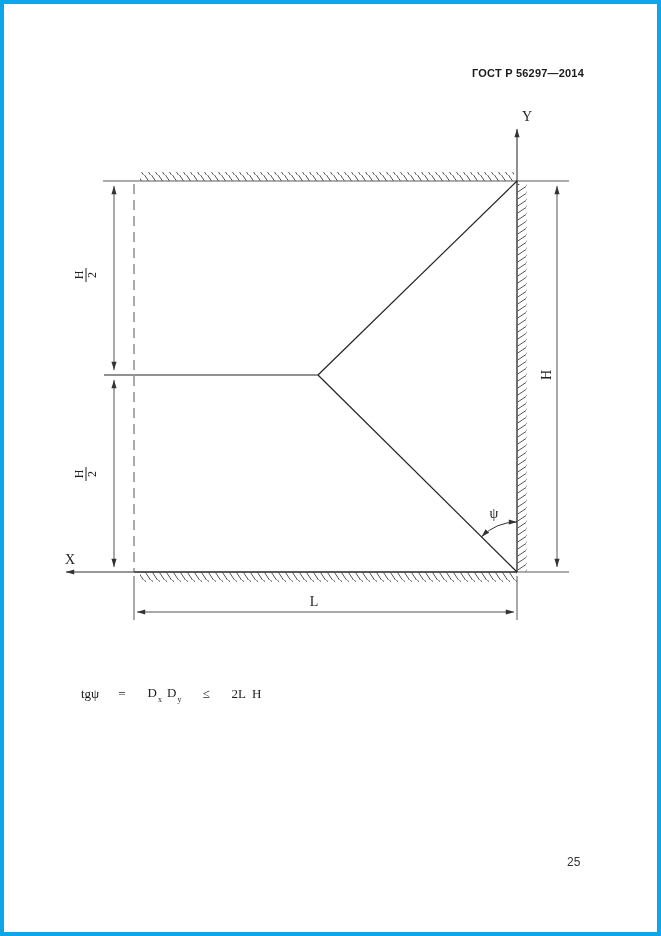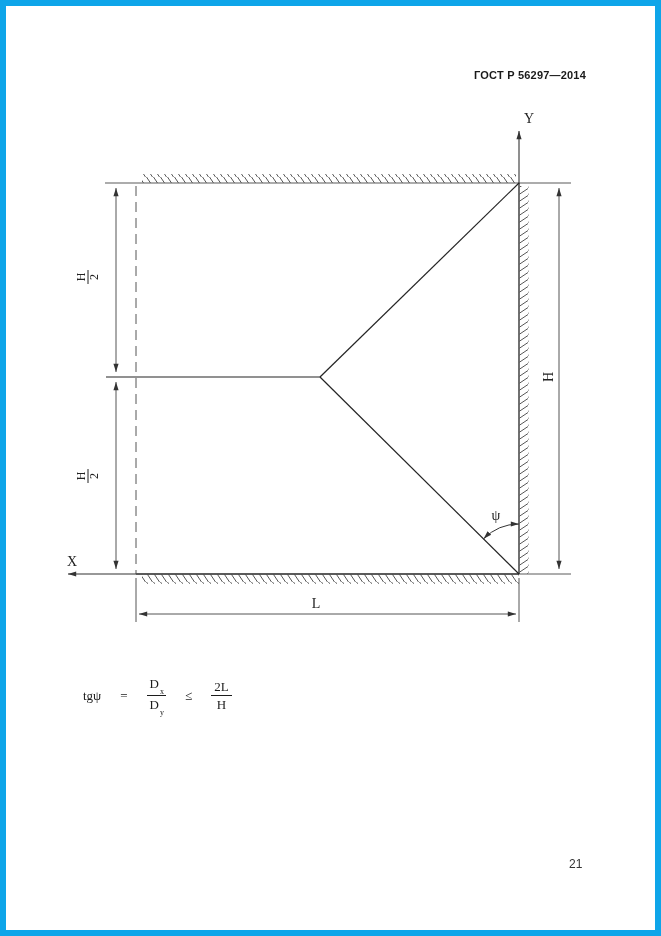--- a/index.html
+++ b/index.html
@@ -1,38 +1,38 @@
 <!DOCTYPE html>
 <html><head>
 <meta charset="utf-8">
 <style>
   html,body{margin:0;padding:0;background:#e8e8e8;}
   .page{
     position:relative;width:661px;height:936px;background:#ffffff;
-    border:6px solid #0ea5e9;box-sizing:border-box;overflow:hidden;
+    border:4px solid #0ea5e9;box-sizing:border-box;overflow:hidden;
     font-family:"Liberation Sans",sans-serif;color:#1e1e1e;padding-left:48px;
   }
   .header{
     position:absolute;top:63px;left:0;width:580px;text-align:right;
     font-size:11px;font-weight:bold;letter-spacing:.2px;color:#1a1a1a;
   }
   .diagram-svg{position:absolute;left:0;top:0;width:661px;height:936px;}
   .lbl-serif{font-family:"Liberation Serif",serif;font-size:14px;fill:#222;}
   .lbl-frac{font-family:"Liberation Serif",serif;font-size:12px;fill:#222;}
   .lbl-psi{font-family:"Liberation Serif",serif;font-size:14px;fill:#222;}
   .caption{
     position:absolute;left:77px;top:666px;height:48px;
     display:flex;align-items:center;gap:7px;
   }
   .caption-text{font-size:11.3px;color:#222;white-space:nowrap;}
   .formula{
     display:flex;align-items:center;gap:19px;
     font-family:"Liberation Serif",serif;font-size:13px;color:#1c1c1c;
   }
-  .frac{display:inline-flex;flex-direction:column;align-items:center;line-height:1.05;}
+  .frac{display:inline-flex;flex-direction:row;align-items:center;line-height:1.05;}
   .frac .bar{align-self:stretch;border-top:1px solid #1c1c1c;height:0;margin:1px 0 2px 0;}
   .frac .num,.frac .den{padding:0 3px;}
   .fsub{font-size:8px;position:relative;top:2px;left:1px;}
   .page-number{position:absolute;left:563px;top:851px;font-size:12px;color:#333;}
 </style>
 </head>
 <body>
 
 <div class="page">
 
@@ -111,15 +111,15 @@
       </span>
       <span>≤</span>
       <span class="frac">
         <span class="num">2L</span>
         <span class="bar"></span>
         <span class="den">H</span>
       </span>
     </span>
   </div>
 
-  <div class="page-number">21</div>
+  <div class="page-number">25</div>
 
 </div>
 
 </body></html>

